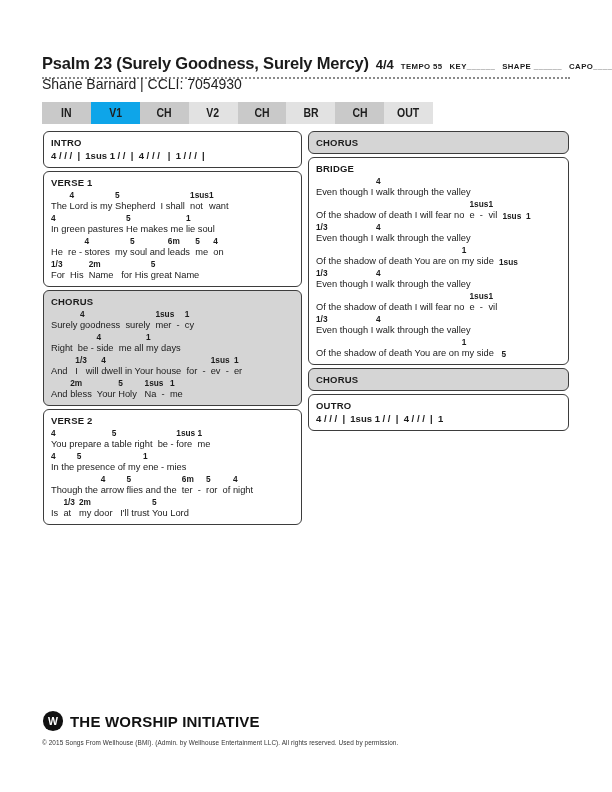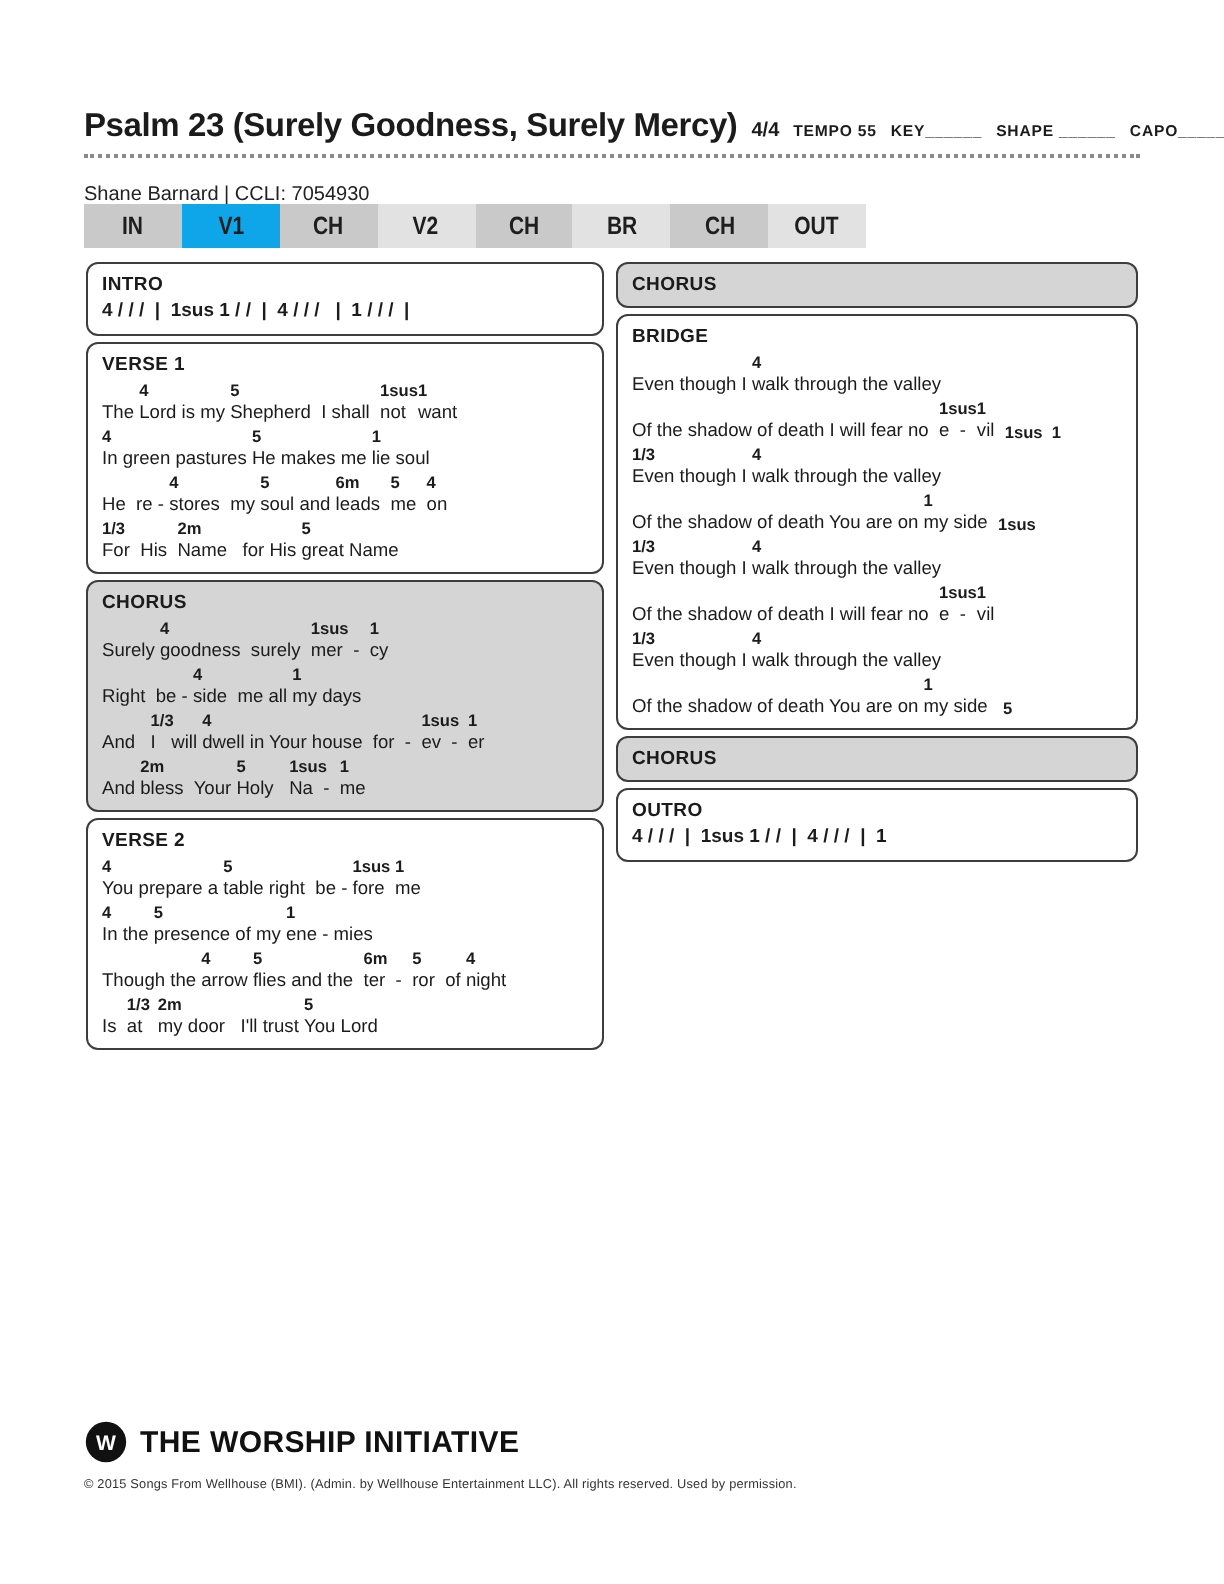--- a/index.html
+++ b/index.html
@@ -2,24 +2,24 @@
 <html><head>
 <meta charset="utf-8">
 <style>
   html,body{margin:0;padding:0;}
   body{width:612px;height:792px;position:relative;background:#fff;
        font-family:"Liberation Sans",sans-serif;color:#1b1b1b;overflow:hidden;}
   .abs{position:absolute;}
   
   .title-row{left:42px;top:54px;width:530px;display:flex;align-items:baseline;gap:7px;}
   .song-title{font-size:16.5px;font-weight:bold;letter-spacing:-0.2px;white-space:nowrap;}
-  .meter{font-size:10px;font-weight:bold;}
+  .meter{font-size:13px;font-weight:bold;}
   .meta{font-size:7.8px;font-weight:bold;letter-spacing:.4px;white-space:nowrap;}
   .divider{left:42px;top:77px;width:528px;border-top:2px dotted #8a8a8a;height:0;}
-  .byline{left:42px;top:92px;font-size:10px;color:#222;}
+  .byline{left:42px;top:76px;font-size:14px;color:#222;}
   
   .navbar{left:42px;top:102px;width:391px;height:22px;display:flex;}
   .nav-cell{flex:1;display:flex;align-items:center;justify-content:center;}
   .nav-label{font-size:12.5px;font-weight:bold;color:#1e1e1e;transform:scaleX(.84);}
   
   .col{display:flex;flex-direction:column;gap:3px;}
   .col-left{left:43px;top:131px;width:259px;}
   .col-right{left:308px;top:131px;width:261px;}
   .box{border:1.5px solid #3d3d3d;border-radius:6px;padding:4px 7px 5px 7px;background:#fff;box-sizing:border-box;}
   .box-title{font-size:9.5px;font-weight:bold;letter-spacing:.2px;line-height:13px;}

